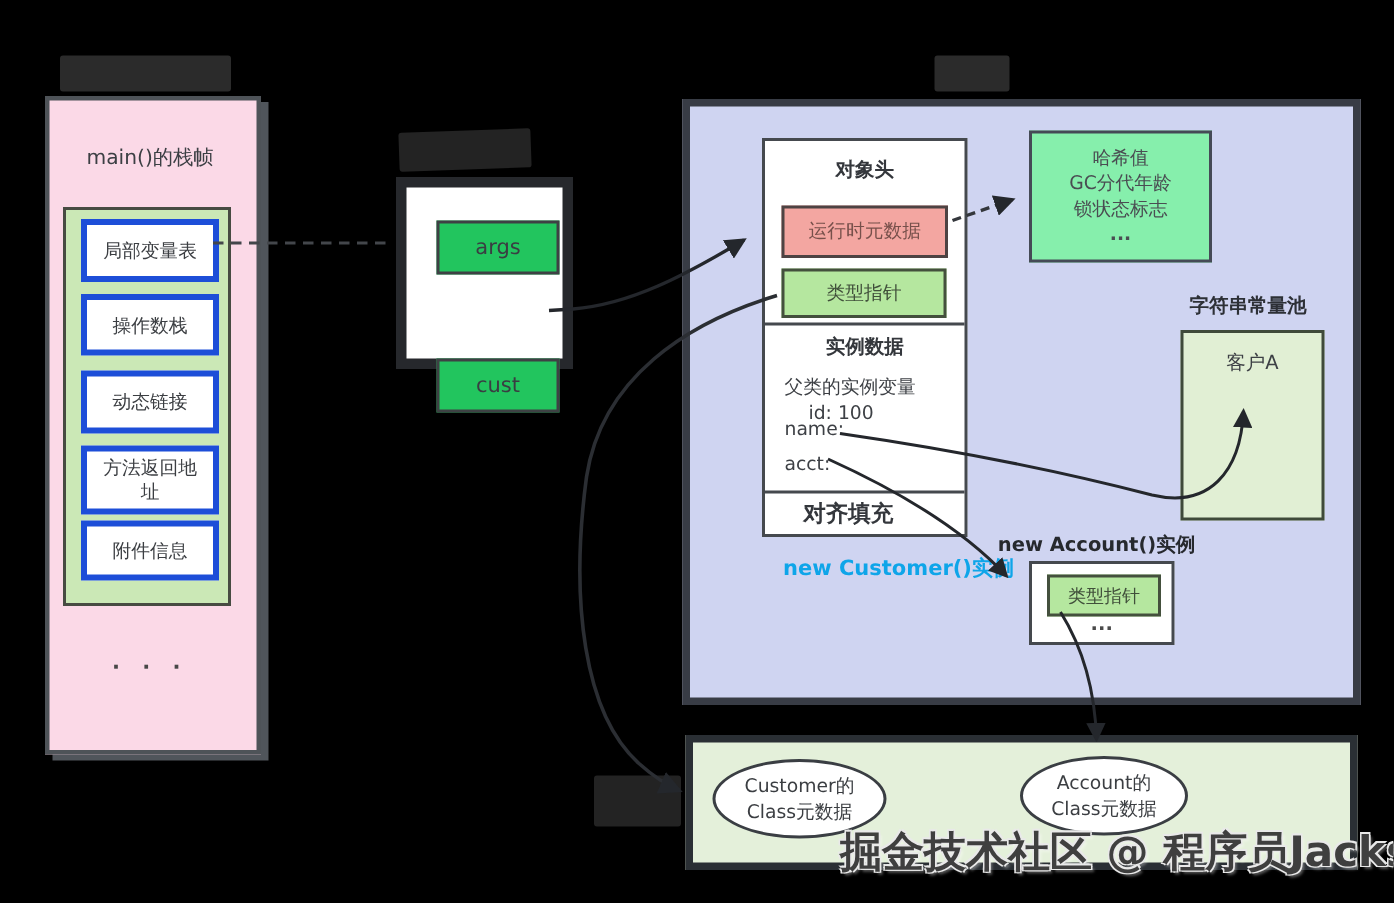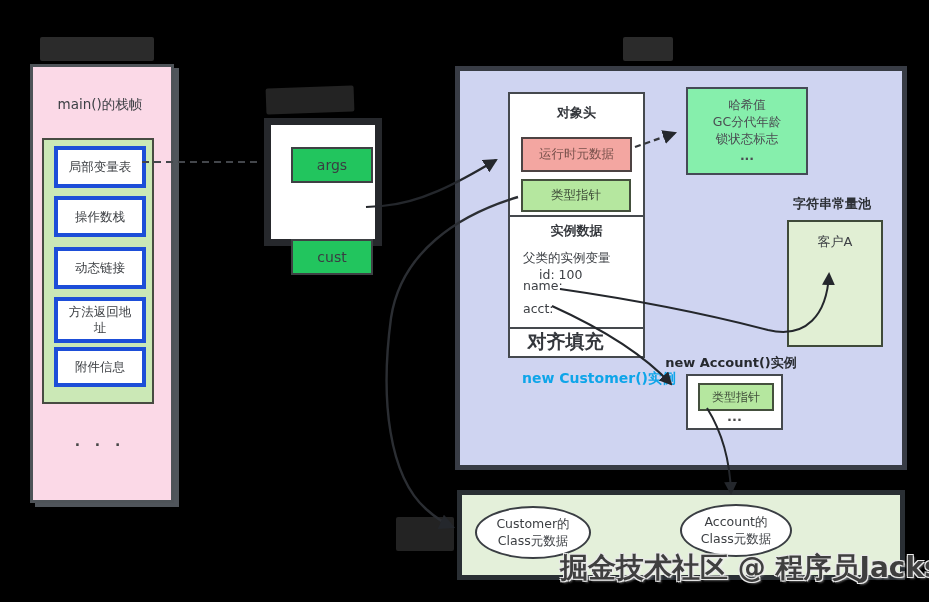--- a/index.html
+++ b/index.html
@@ -48,21 +48,21 @@
     font-size:12.5px;color:#41503b;}
   .obj-divider{left:0;width:133px;border-top:2px solid #45494e;}
   #divider-1{top:121px;}
   #divider-2{top:233px;}
   #instance-title{left:0;top:128px;width:133px;height:18px;font-size:13px;font-weight:bold;color:#34373c;}
   .inst-line{left:13px;width:118px;height:16px;font-size:12.5px;color:#3d4045;position:absolute;}
   #inst-0{top:156px;}
   #inst-1{top:173px;margin-left:16px;}
   #inst-2{top:184px;}
   #inst-3{top:207px;}
-  #padding-title{left:0;top:238px;width:111px;height:20px;font-size:19px;font-weight:bold;color:#34373c;}
+  #padding-title{left:0;top:238px;width:111px;height:20px;font-size:15px;font-weight:bold;color:#34373c;}
 
   #customer-instance-label{left:514px;top:370px;width:170px;height:18px;font-size:14px;font-weight:bold;color:#0ea5e9;}
   #account-instance-label{left:660px;top:355px;width:142px;height:16px;font-size:13px;font-weight:bold;color:#26292e;}
 
   #account-instance-box{left:686px;top:374px;width:93px;height:52px;background:#fff;border:2px solid #45494e;}
   #account-type-pointer{left:10px;top:7px;width:72px;height:24px;background:#b5e79f;border:2px solid #44503d;
     font-size:12px;color:#41503b;}
   #account-ellipsis{left:0;top:32px;width:93px;height:16px;font-size:13px;font-weight:bold;color:#4a4a4a;}
 
   #markword-box{left:686px;top:87px;width:118px;height:84px;background:#86efac;border:2px solid #454a56;}

